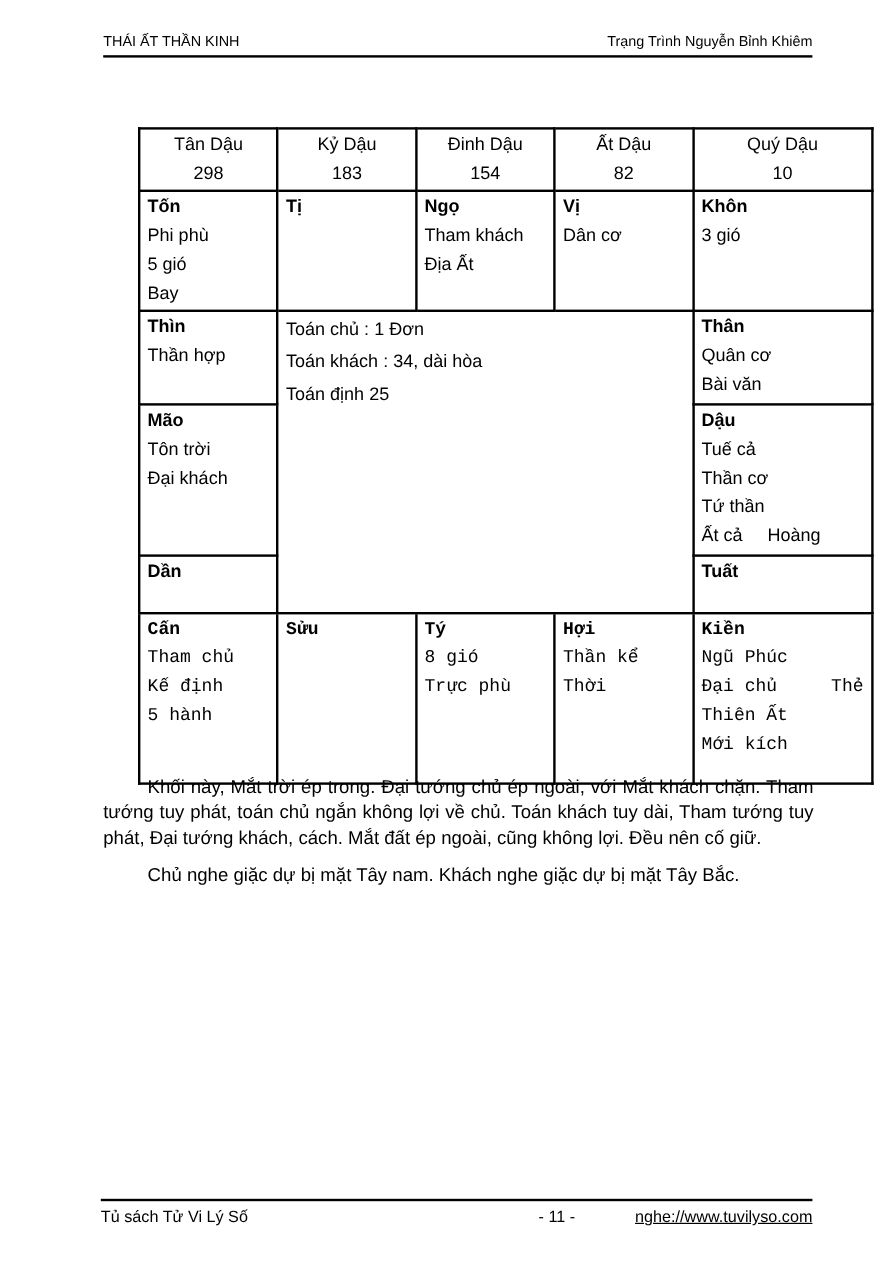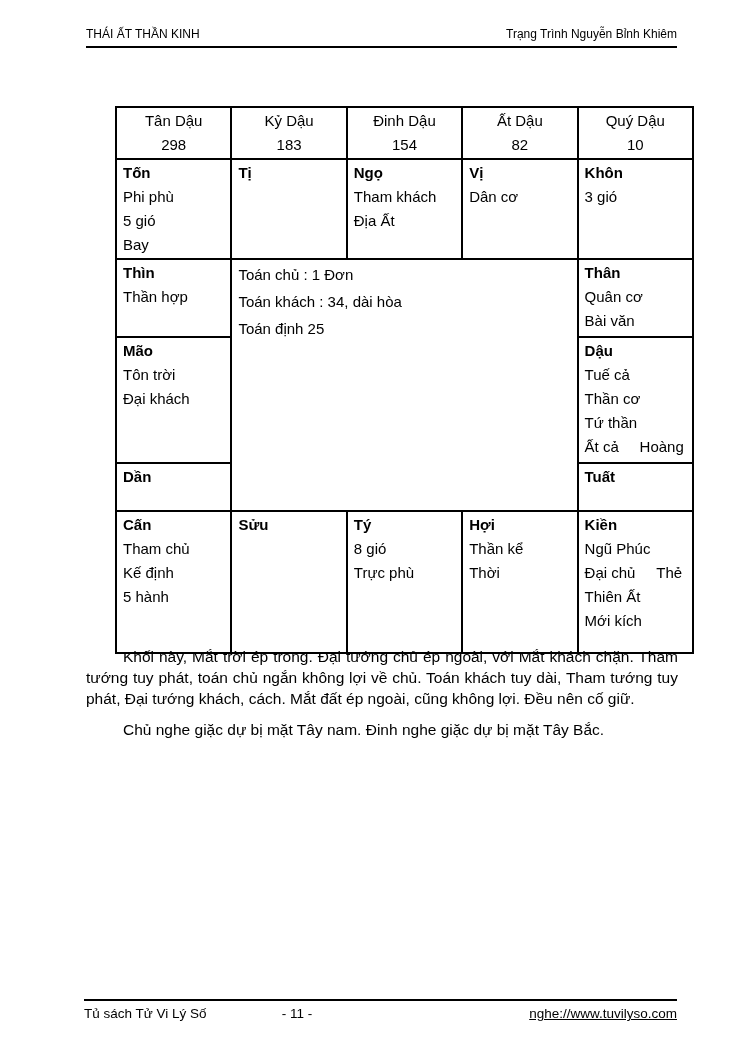--- a/index.html
+++ b/index.html
@@ -32,37 +32,37 @@
   .board .line  { line-height: 24px; white-space: nowrap; }
   .year-cell { text-align: center; }
   .year-cell div { line-height: 24px; }
   .center-cell { vertical-align: middle; }
   .center-cell .line { line-height: 27px; white-space: nowrap; }
   tr.rA { height: 51px; margin-left: 24px; }
   tr.rB { height: 96px; }
   tr.rC { height: 78px; }
   tr.rD { height: 126px; }
   tr.rE { height: 48px; }
-  tr.rF { height: 142px; }
+  tr.rF { height: 142px; font-family: Liberation Mono, monospace; }
 
   
   .body-copy {
     position: absolute; left: 86px; top: 646px; width: 592px;
     font-size: 15.5px; line-height: 21px; text-align: justify;
   }
   .body-copy p { margin: 0 0 10px 0; text-indent: 37px; }
 
   
   .running-footer {
     position: absolute; left: 84px; top: 999px; width: 593px;
     border-top: 2px solid #000; padding-top: 5px;
     display: flex; font-size: 13.5px;
   }
   .f-left   { flex: 1; text-align: left; }
-  .f-center { flex: 1; text-align: left; }
+  .f-center { flex: 1; text-align: right; }
   .f-right  { flex: 1; text-align: right; text-decoration: underline; color: #000; cursor: pointer; }
 </style>
 </head>
 <body>
 
 <div class="page">
 
   <div class="running-header">
     <span>THÁI ẤT THẦN KINH</span>
     <span>Trạng Trình Nguyễn Bỉnh Khiêm</span>
@@ -192,21 +192,21 @@
         <div class="line">Đại chủ&nbsp;&nbsp;&nbsp;&nbsp;&nbsp;Thẻ</div>
         <div class="line">Thiên Ất</div>
         <div class="line">Mới kích</div>
       </td>
     </tr>
   </tbody>
     </table>
 
   <div class="body-copy">
     <p>Khối này, Mắt trời ép trong. Đại tướng chủ ép ngoài, với Mắt khách chặn. Tham tướng tuy phát, toán chủ ngắn không lợi về chủ. Toán khách tuy dài, Tham tướng tuy phát, Đại tướng khách, cách. Mắt đất ép ngoài, cũng không lợi. Đều nên cố giữ.</p>
-    <p>Chủ nghe giặc dự bị mặt Tây nam. Đinh nghe giặc dự bị mặt Tây Bắc.</p>
+    <p>Chủ nghe giặc dự bị mặt Tây nam. Khách nghe giặc dự bị mặt Tây Bắc.</p>
   </div>
 
   <div class="running-footer">
     <span class="f-left">Tủ sách Tử Vi Lý Số</span>
     <span class="f-center">- 11 -</span>
     <a class="f-right">nghe://www.tuvilyso.com</a>
   </div>
 
 </div>
 

